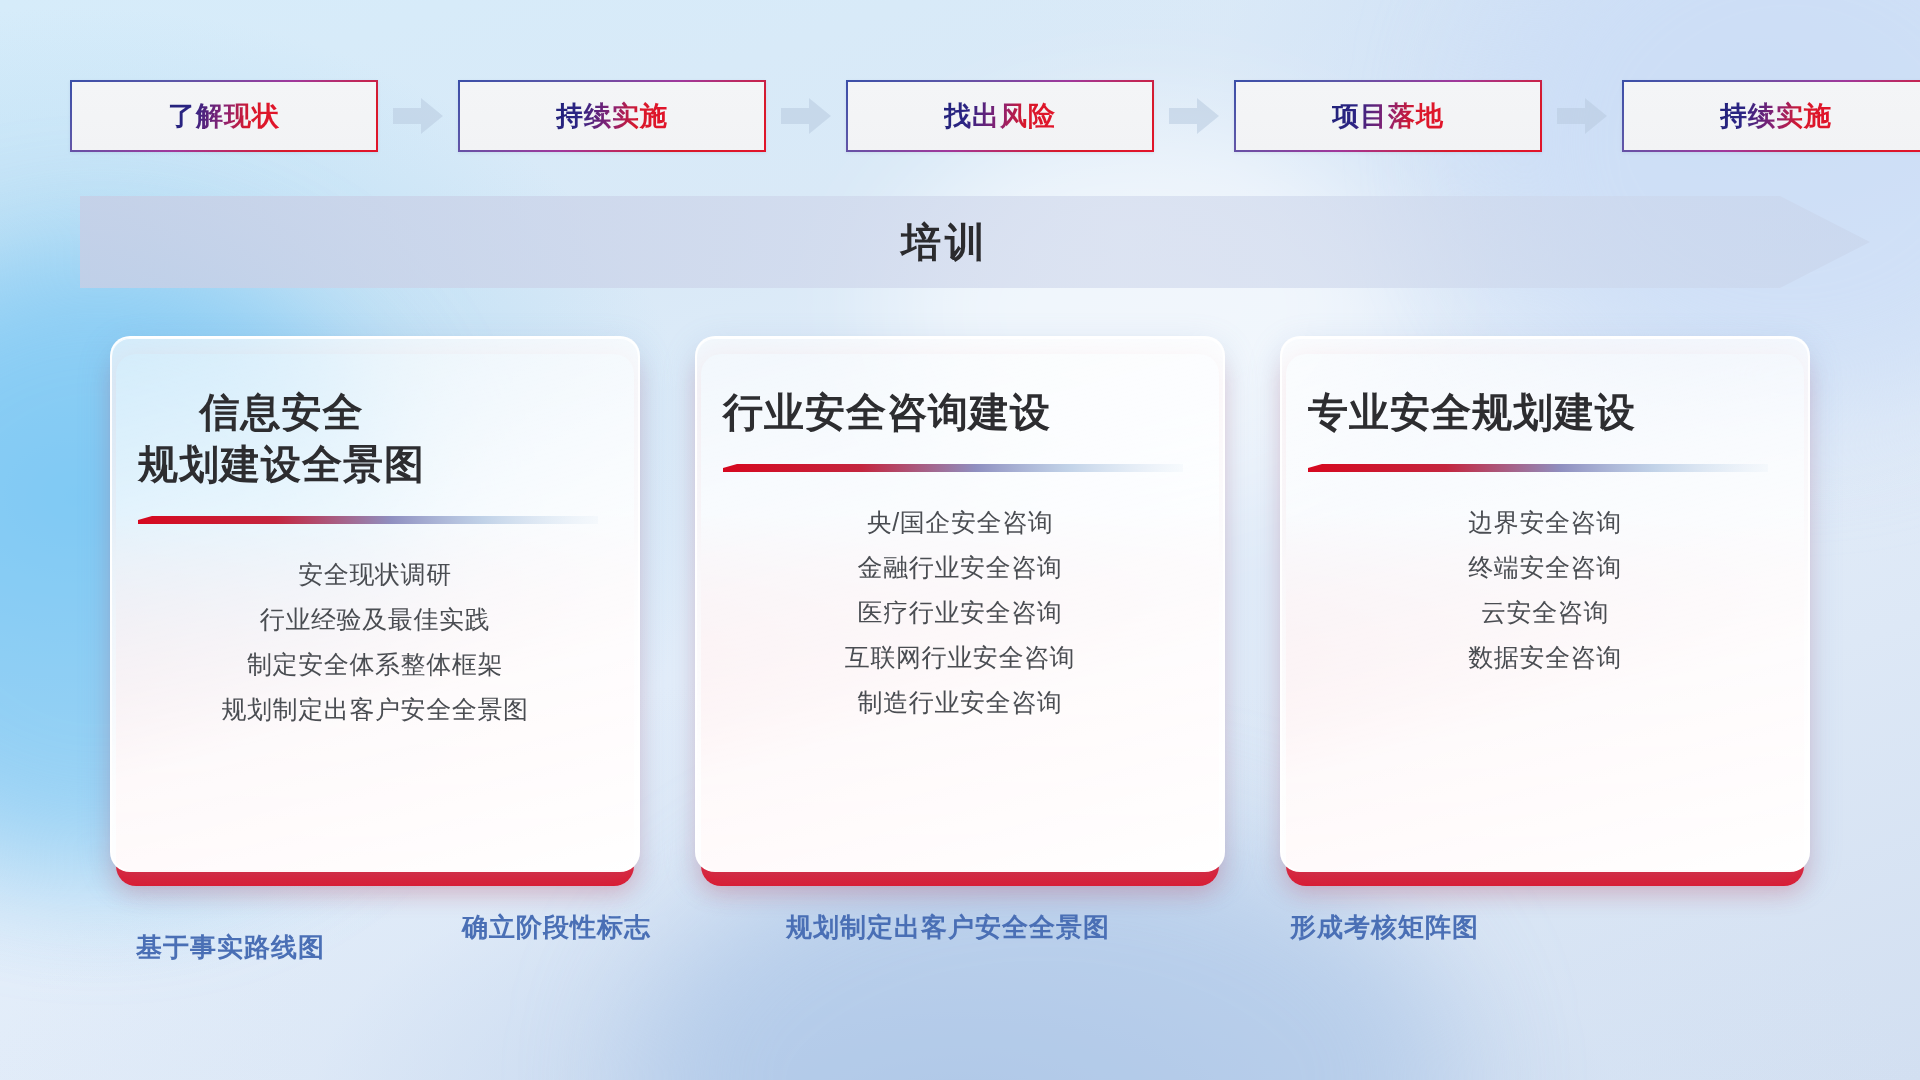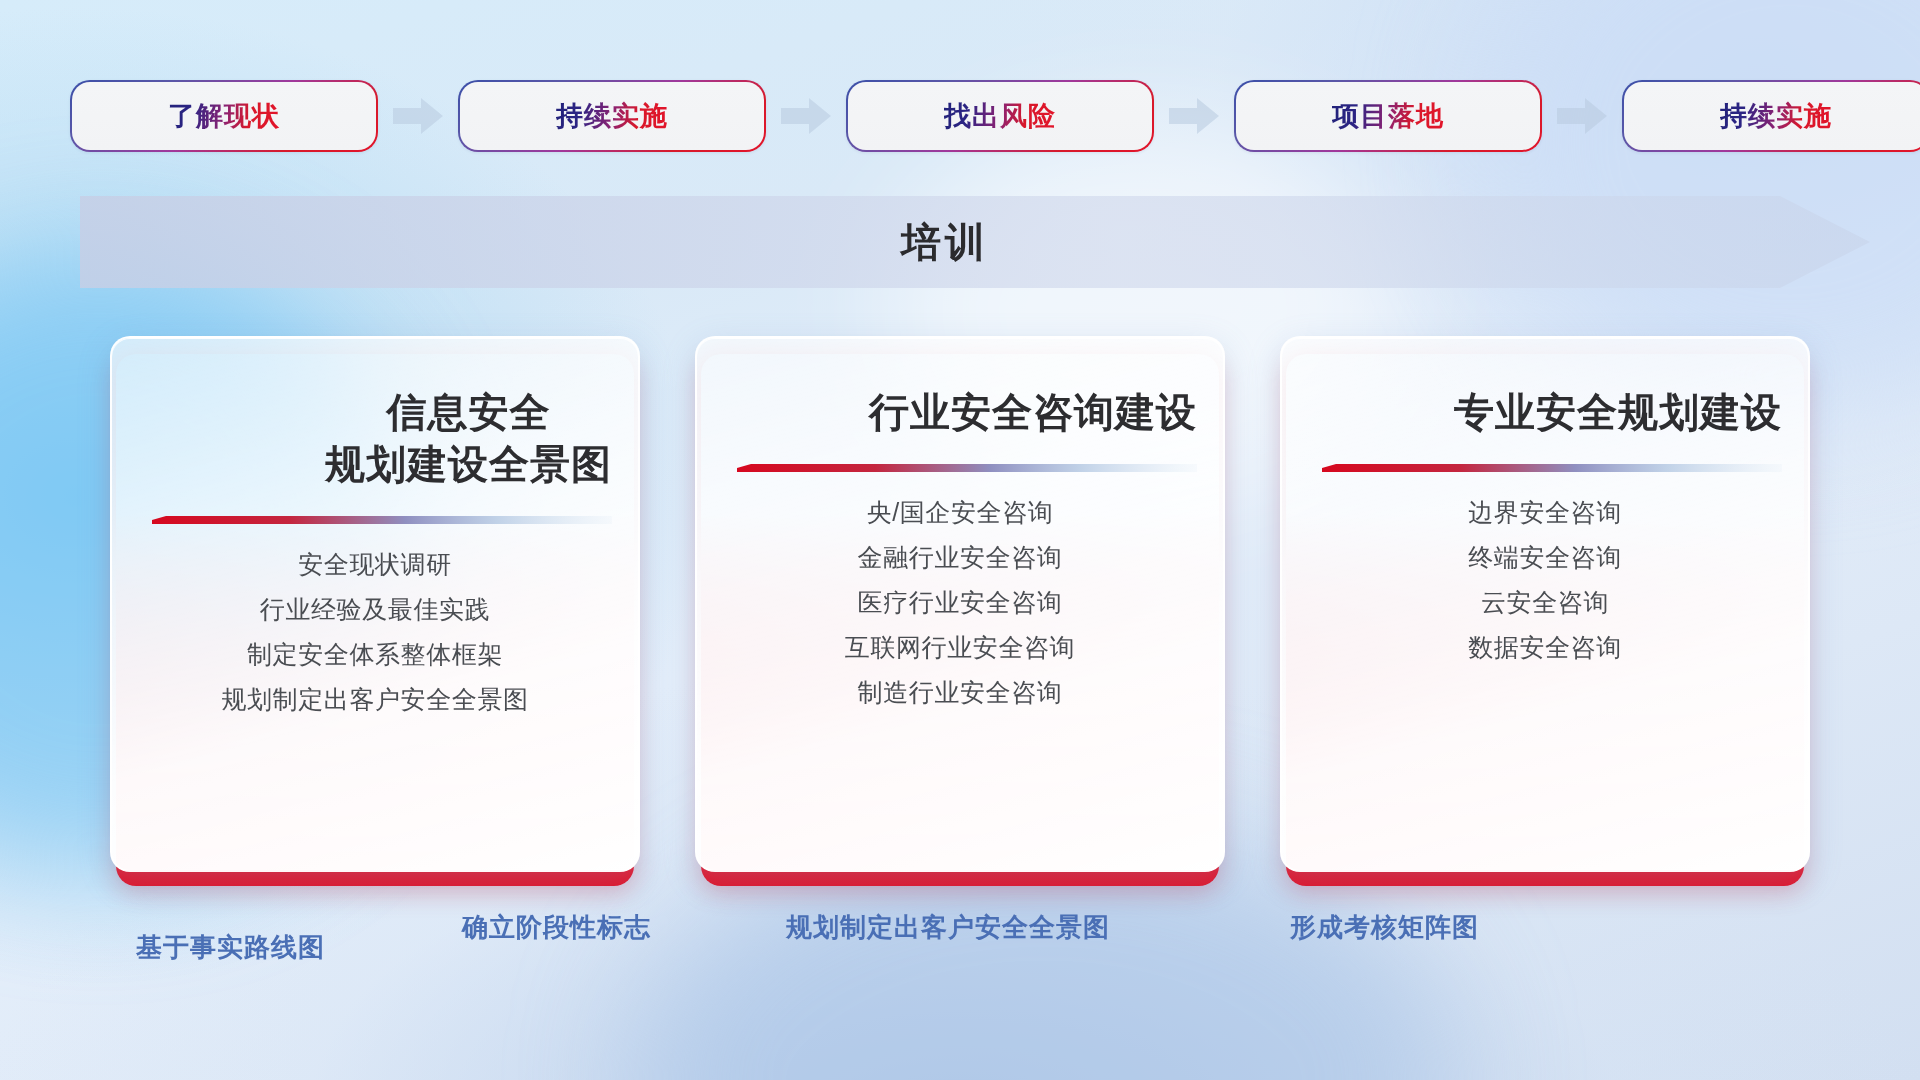--- a/index.html
+++ b/index.html
@@ -34,21 +34,21 @@
   .steps {
     position: absolute;
     left: 70px; top: 80px;
     width: 1780px; height: 72px;
     display: flex;
     align-items: center;
   }
   .step-box {
     position: relative;
     width: 308px; height: 72px;
-    border-radius: 20px;
+    border-radius: 0;
     background: linear-gradient(#f4f5f7, #f2f3f5) padding-box,
                 linear-gradient(150deg, #3b4fa8 0%, #5a57a8 24%, #a0389b 52%, #d71a2b 78%, #e2142a 100%) border-box;
     border: 2.4px solid transparent;
     display: flex;
     align-items: center;
     justify-content: center;
     flex: 0 0 auto;
     box-shadow: 0 1px 3px rgba(60,90,140,0.10);
   }
   .step-label {
@@ -111,41 +111,41 @@
   .card {
     position: absolute;
     left: 0; right: 0; top: 0;
     height: 536px;
     border-radius: 20px;
     border: 2px solid rgba(255,255,255,0.92);
     background: linear-gradient(165deg, rgba(255,255,255,0.62) 0%, rgba(255,255,255,0.82) 34%, rgba(255,255,255,0.97) 66%, #ffffff 100%);
     box-shadow: 0 10px 34px rgba(110,145,195,0.20), inset 0 1px 0 rgba(255,255,255,0.9);
     display: flex;
     flex-direction: column;
-    align-items: flex-end;
+    align-items: flex-start;
     padding: 0 26px;
     overflow: hidden;
   }
   .card-title {
     margin-top: 48px;
     font-size: 40px;
     font-weight: 700;
     color: #2d2d30;
     line-height: 1.30;
     text-align: center;
     letter-spacing: 1px;
     white-space: pre-line;
   }
   .divider {
     margin-top: 26px;
     width: 460px;
     height: 14px;
   }
   .card-list {
-    margin-top: 12px;
+    margin-top: 22px;
     list-style: none;
     text-align: center;
     width: 100%;
   }
   .card-list li {
     font-size: 25px;
     color: #4a4d52;
     line-height: 1.80;
     letter-spacing: 0.6px;
     white-space: nowrap;

